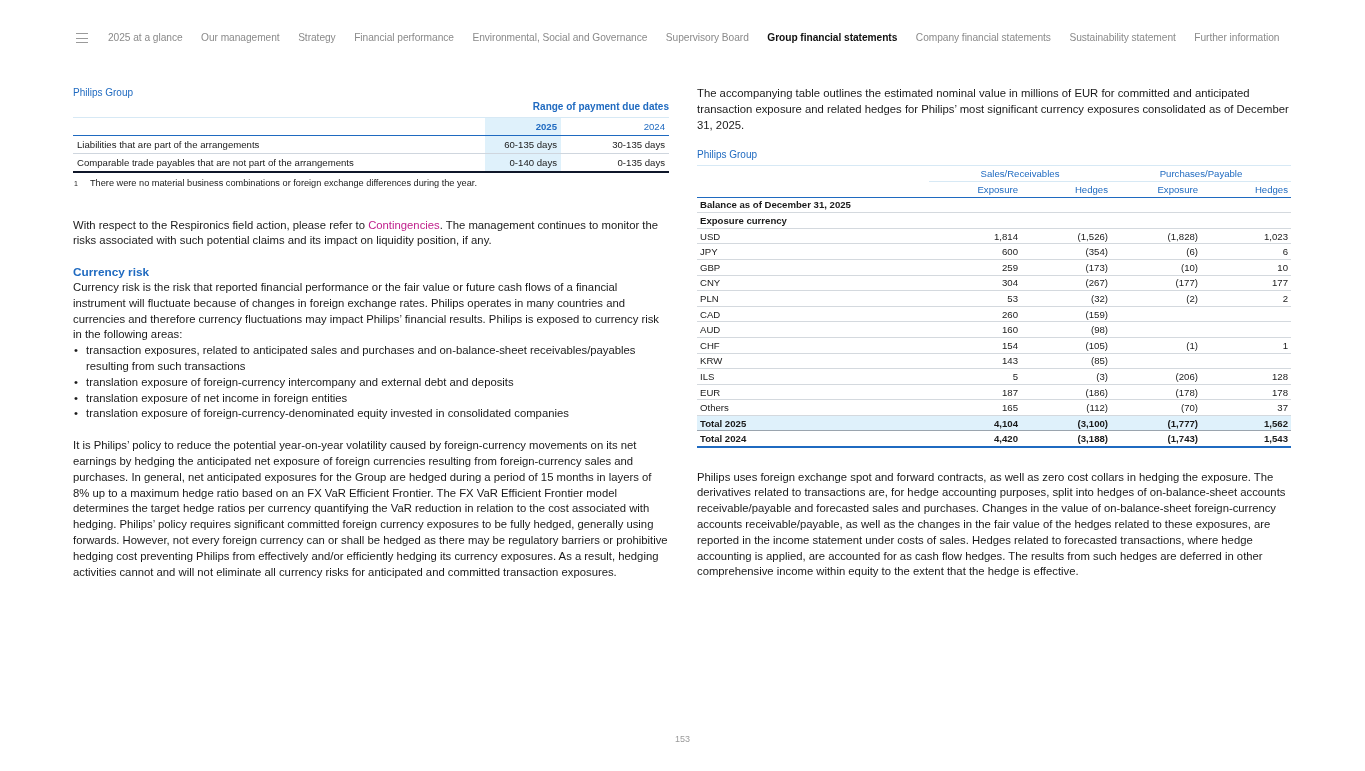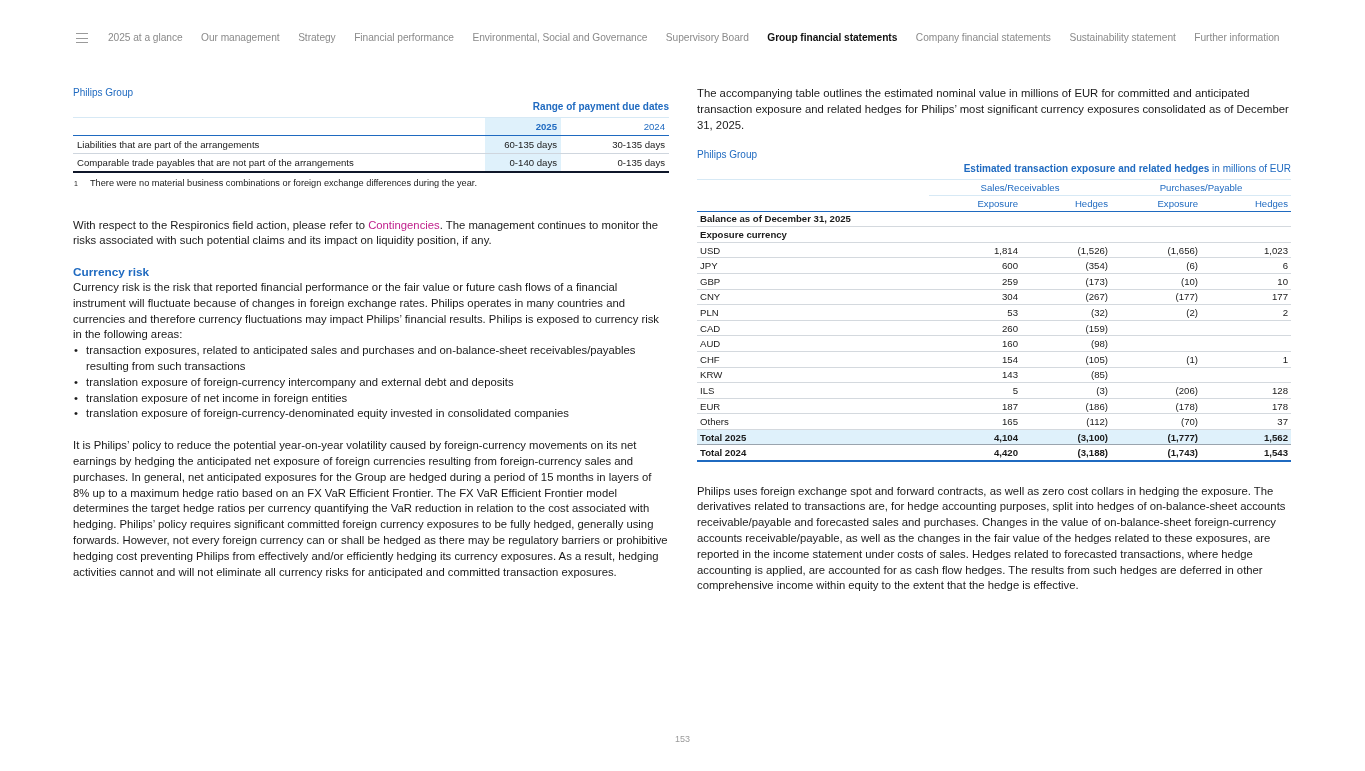--- a/index.html
+++ b/index.html
@@ -119,21 +119,20 @@
   </ul>
 
   <p class="body" style="margin-top:16px">It is Philips’ policy to reduce the potential year-on-year volatility caused by foreign-currency movements on its net earnings by hedging the anticipated net exposure of foreign currencies resulting from foreign-currency sales and purchases. In general, net anticipated exposures for the Group are hedged during a period of 15 months in layers of 8% up to a maximum hedge ratio based on an FX VaR Efficient Frontier. The FX VaR Efficient Frontier model determines the target hedge ratios per currency quantifying the VaR reduction in relation to the cost associated with hedging. Philips’ policy requires significant committed foreign currency exposures to be fully hedged, generally using forwards. However, not every foreign currency can or shall be hedged as there may be regulatory barriers or prohibitive hedging cost preventing Philips from effectively and/or efficiently hedging its currency exposures. As a result, hedging activities cannot and will not eliminate all currency risks for anticipated and committed transaction exposures.</p>
 </section>
 
 <section class="col-right">
   <p class="body">The accompanying table outlines the estimated nominal value in millions of EUR for committed and anticipated transaction exposure and related hedges for Philips’ most significant currency exposures consolidated as of December 31, 2025.</p>
 
   <div style="margin-top:15px">
     <div class="tbl-caption-1">Philips Group</div>
-    <div class="tbl-caption-2"><span>Estimated transaction exposure and related hedges</span><span class="unit"> in millions of EUR</span></div>
   </div>
 
   <table class="fx-table" id="fx-table">
     <colgroup>
       <col style="width:232px">
         <col style="width:92px">
         <col style="width:90px">
         <col style="width:90px">
         <col>
     </colgroup>
@@ -155,21 +154,21 @@
       <tr class="bold">
         <td colspan="5">Balance as of December 31, 2025</td>
       </tr>
       <tr class="bold">
         <td colspan="5">Exposure currency</td>
       </tr>
     <tr>
           <td class="label">USD</td>
           <td class="num">1,814</td>
           <td class="num">(1,526)</td>
-          <td class="num">(1,656)</td>
+          <td class="num">(1,828)</td>
           <td class="num">1,023</td>
         </tr>
         <tr>
           <td class="label">JPY</td>
           <td class="num">600</td>
           <td class="num">(354)</td>
           <td class="num">(6)</td>
           <td class="num">6</td>
         </tr>
         <tr>

